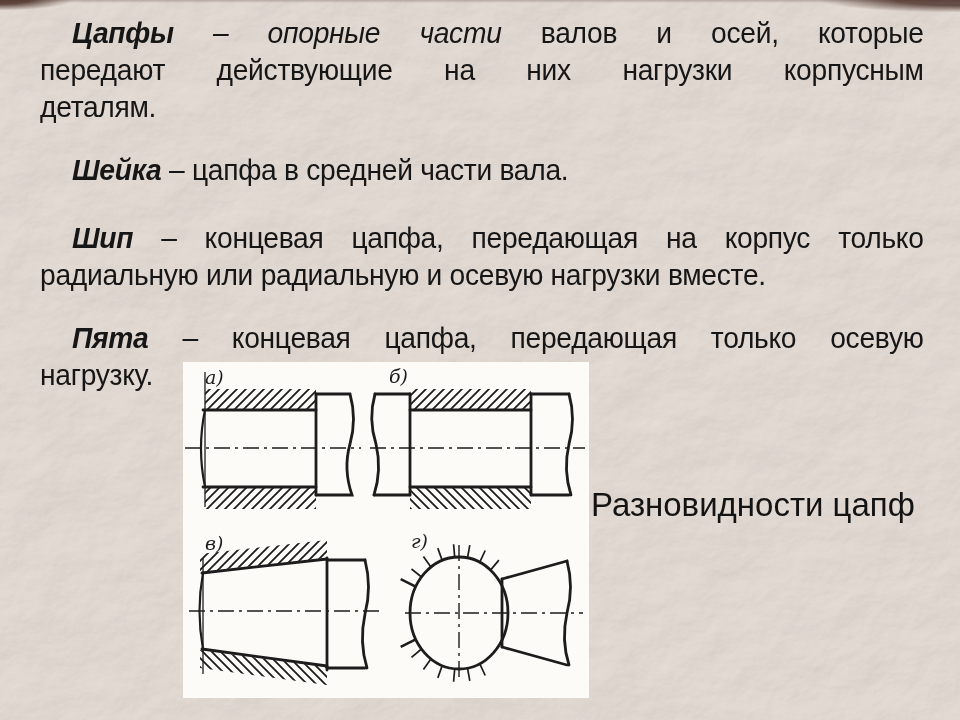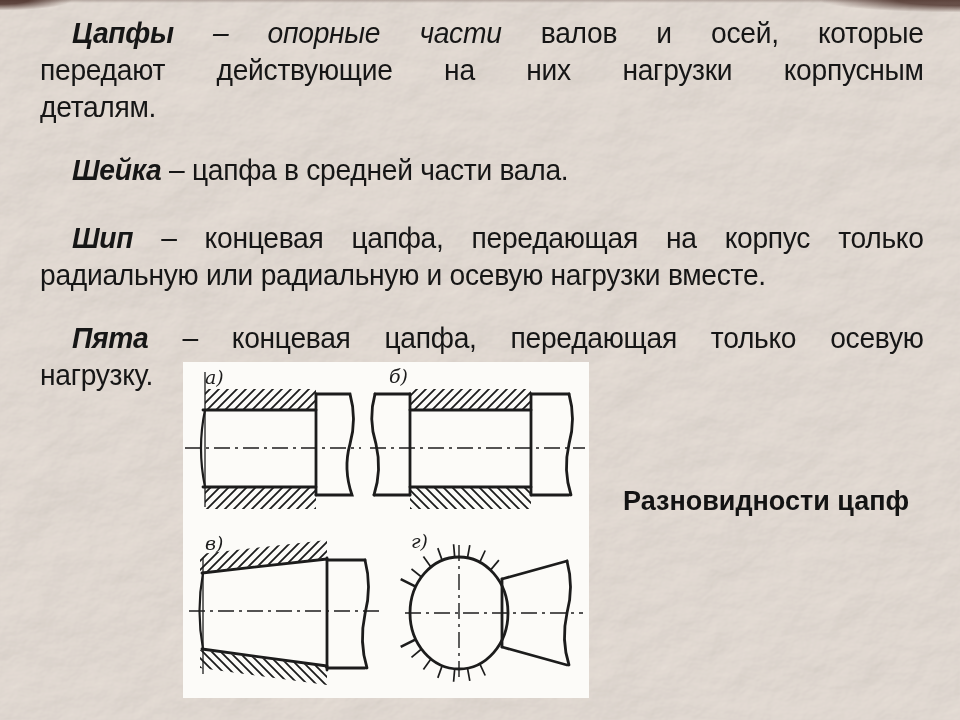--- a/index.html
+++ b/index.html
@@ -29,22 +29,22 @@
   .line.j{text-align:justify;text-align-last:justify;}
   .indent{text-indent:34px;}
   .term{font-weight:bold;font-style:italic;}
   .it{font-style:italic;}
 
   .panel{
     position:absolute;left:183px;top:362px;width:406px;height:336px;
     background:#fcfbf8;margin:0;
   }
   .caption{
-    position:absolute;left:623px;top:486px;
-    font-size:27px;font-weight:bold;white-space:nowrap;color:#131313;
+    position:absolute;left:591px;top:486px;
+    font-size:33px;font-weight:normal;white-space:nowrap;color:#131313;
   }
 
   
   .ol{stroke:#1c1c1c;stroke-width:2.8;fill:none;stroke-linecap:round;}
   .tl2{stroke:#1c1c1c;stroke-width:1.3;fill:none;}
   .cl{stroke:#1c1c1c;stroke-width:1.4;stroke-dasharray:16 5 3 5;fill:none;}
   .tk{stroke:#1c1c1c;stroke-width:1.7;}
   .cap2{stroke:#1c1c1c;stroke-width:2.2;fill:none;}
   .lip{stroke:#1c1c1c;stroke-width:2.6;}
   .lbl{font:italic 19px "DejaVu Serif", serif;fill:#1c1c1c;}

